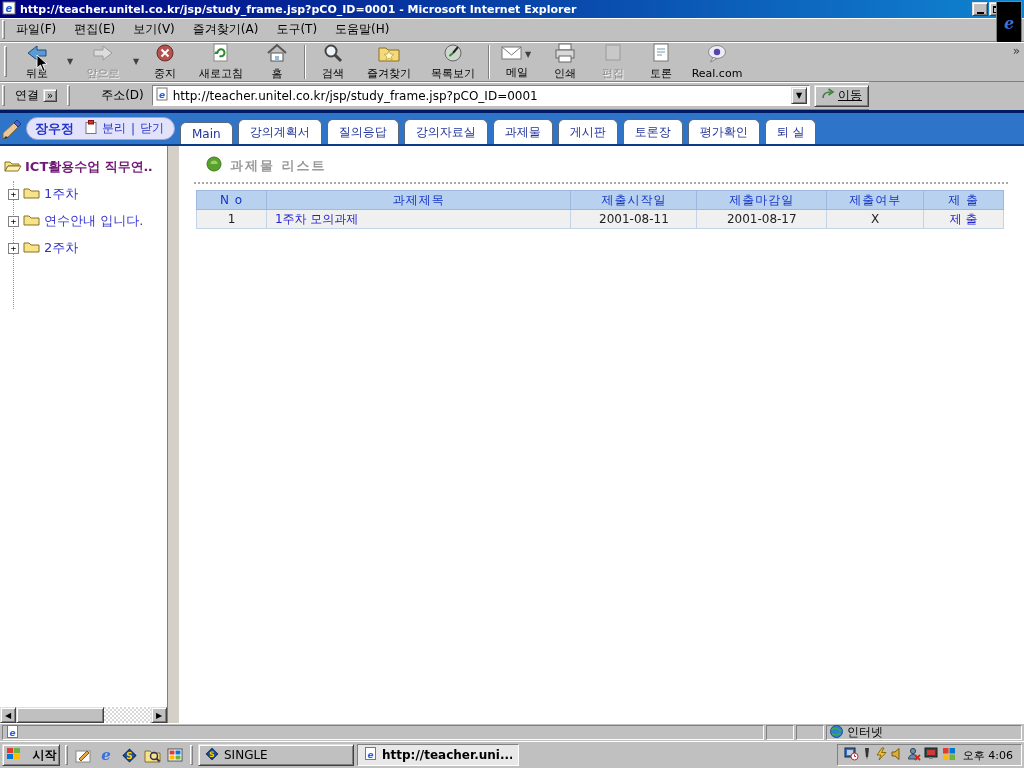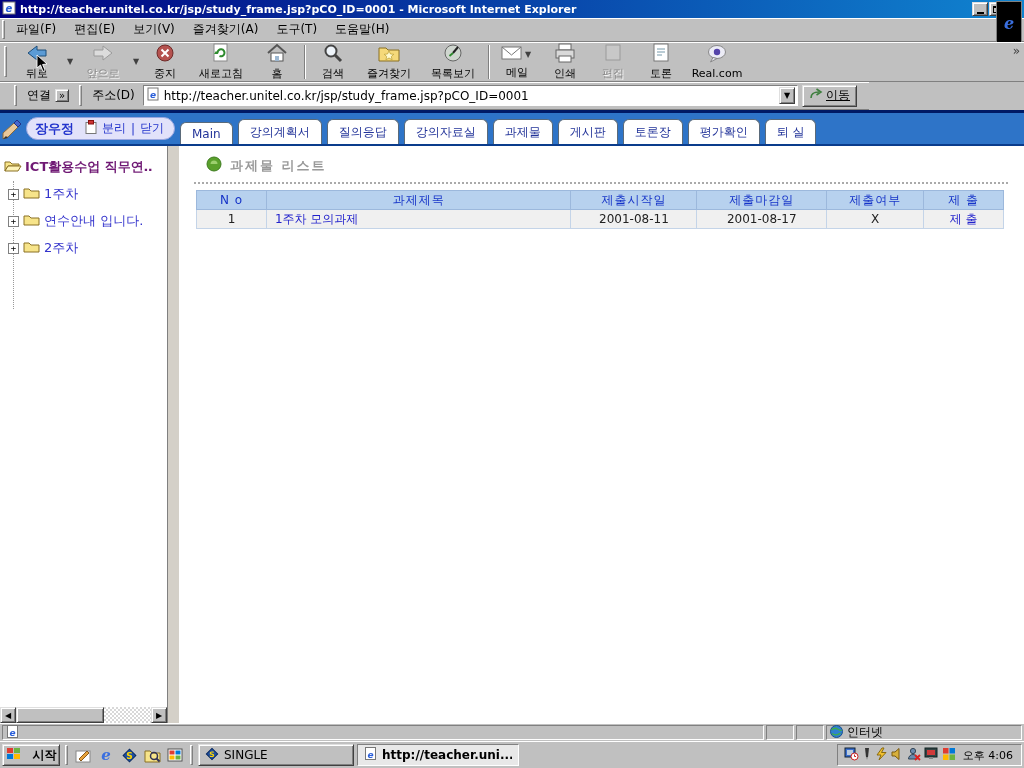--- a/index.html
+++ b/index.html
@@ -40,23 +40,23 @@
   .tbtn.narrow { width:48px; }
   .tbtn.wide { width:64px; }
   .tbtn.disabled { color:#8a8a8a; text-shadow:1px 1px 0 #fff; }
   .drop { font-size:8px; color:#404040; width:10px; text-align:center; }
   .tsep { width:2px; height:34px; border-left:1px solid #808080; border-right:1px solid #fff; margin:0 3px; }
   #chevron-more { position:absolute; right:4px; top:2px; font-size:12px; color:#404040; }
   #mouse-cursor { position:absolute; left:36px; top:12px; z-index:50; }
 
   
   #addressbar { position:absolute; top:82px; left:0; width:869px; height:28px; background:#c0c0c0;
-    display:flex; align-items:center; border-bottom:1px solid #808080; box-shadow:inset 0 1px 0 #fff; padding:0 12px; gap:4px; }
+    display:flex; align-items:center; border-bottom:1px solid #808080; box-shadow:inset 0 1px 0 #fff; padding:0 0; gap:4px; }
   #links-chip { display:flex; align-items:center; gap:4px; padding:2px 4px; }
-  #addr-label { padding:0 4px; }
+  #addr-label { padding:0 4px;margin-left:21px; }
   #url-box { flex:1; height:21px; background:#fff; display:flex; align-items:center; gap:4px; padding:0 2px; }
   #url-text { flex:1; white-space:nowrap; overflow:hidden; }
   #url-drop { width:16px; height:17px; display:flex; align-items:center; justify-content:center; font-size:8px; }
   #go-btn { display:flex; align-items:center; gap:3px; padding:2px 6px; height:22px;text-decoration:underline; }
 
   
   #bluebar { position:absolute; top:110px; left:0; width:1024px; height:36px;
     background:#2e74c8; border-top:3px solid #001a66; border-bottom:2px solid #0a3c8c; display:flex; }
   #pane-header { width:180px; position:relative; display:flex; align-items:center; }
   #user-pill { position:absolute; left:26px; top:4px; height:23px; background:#e2e2fa;

